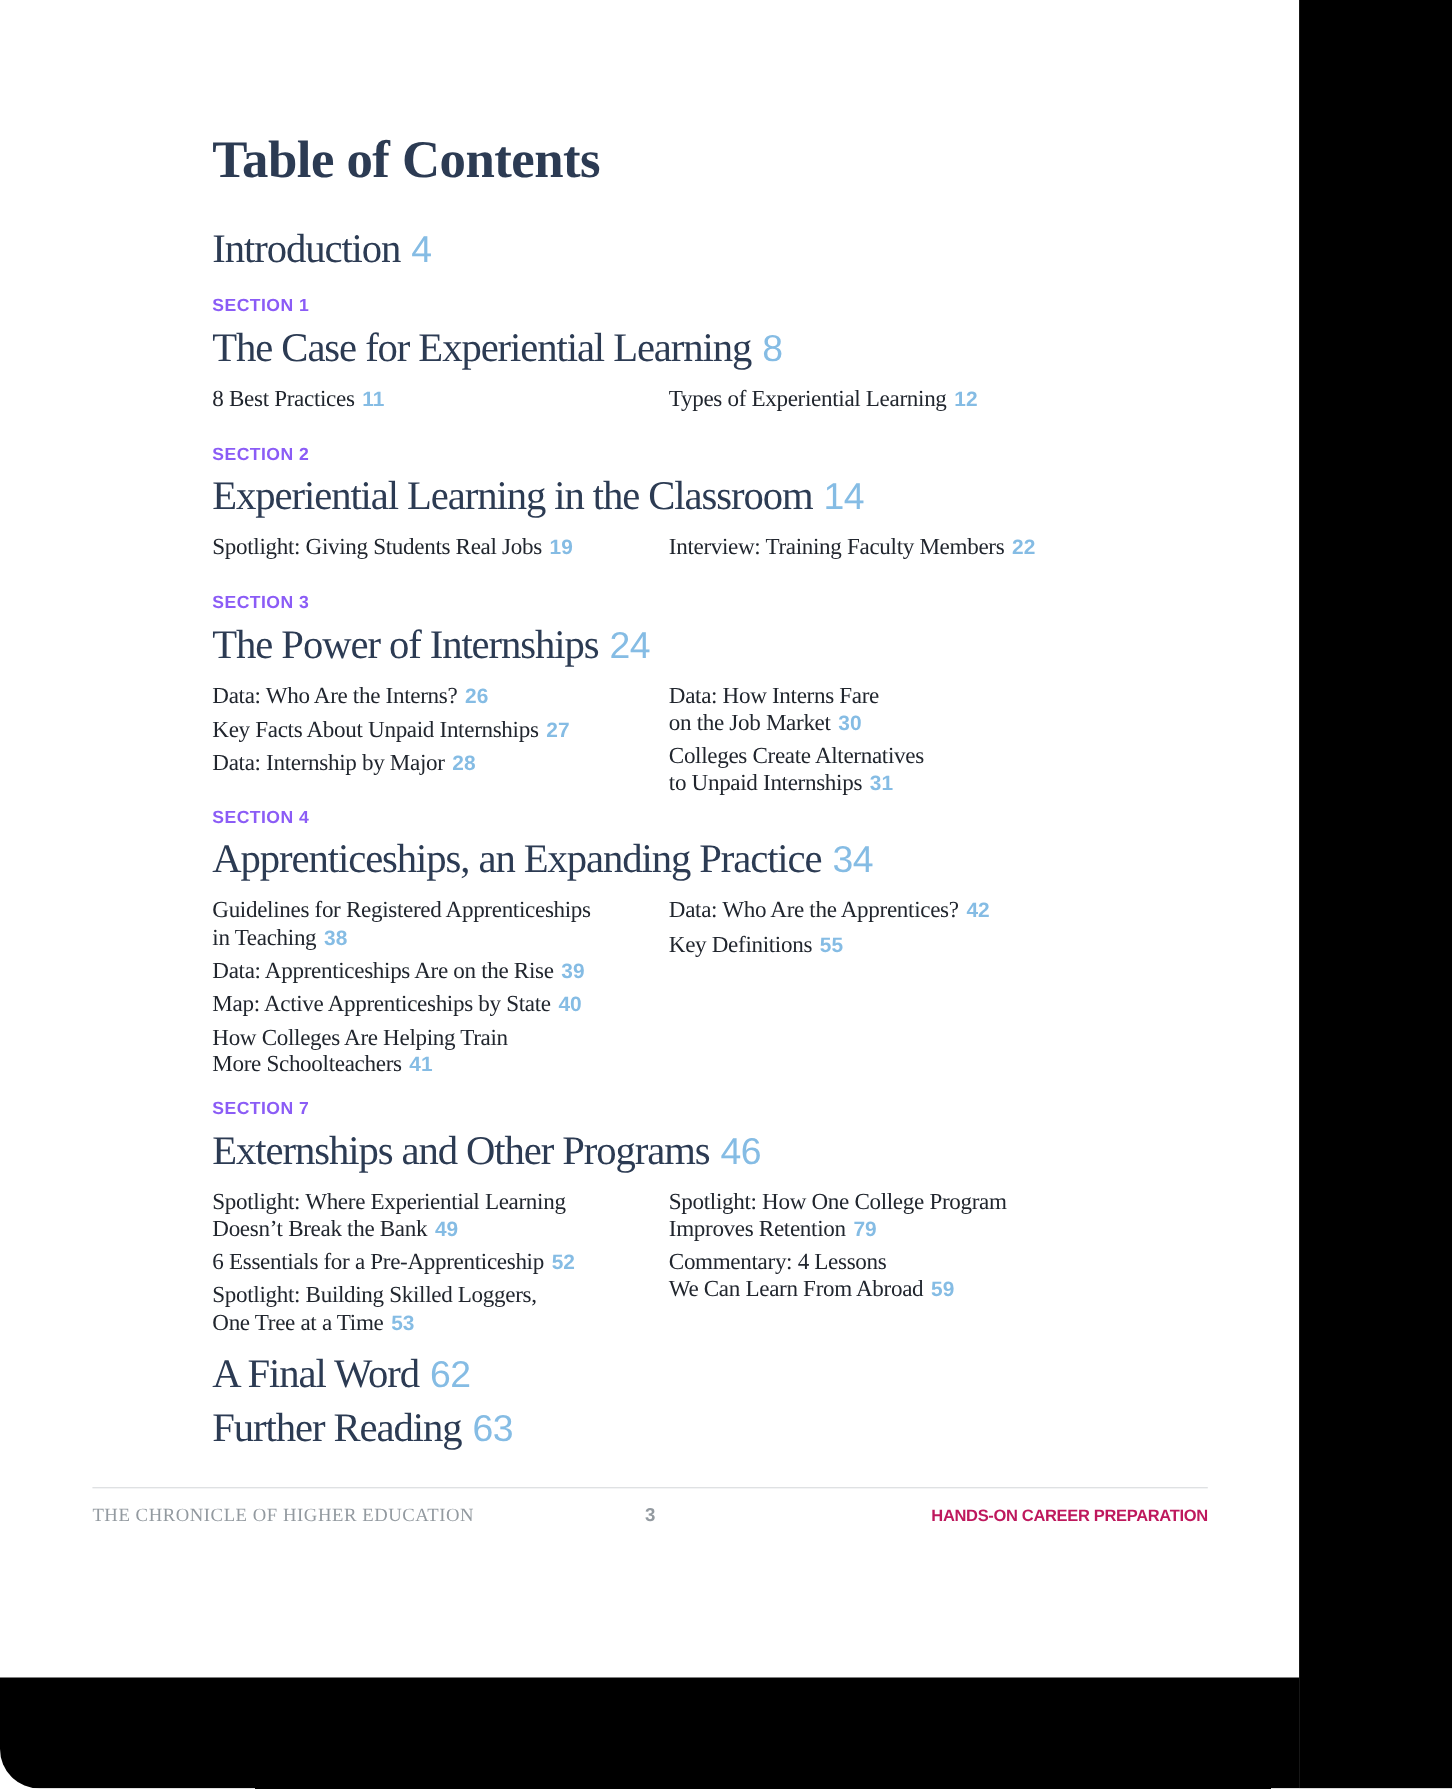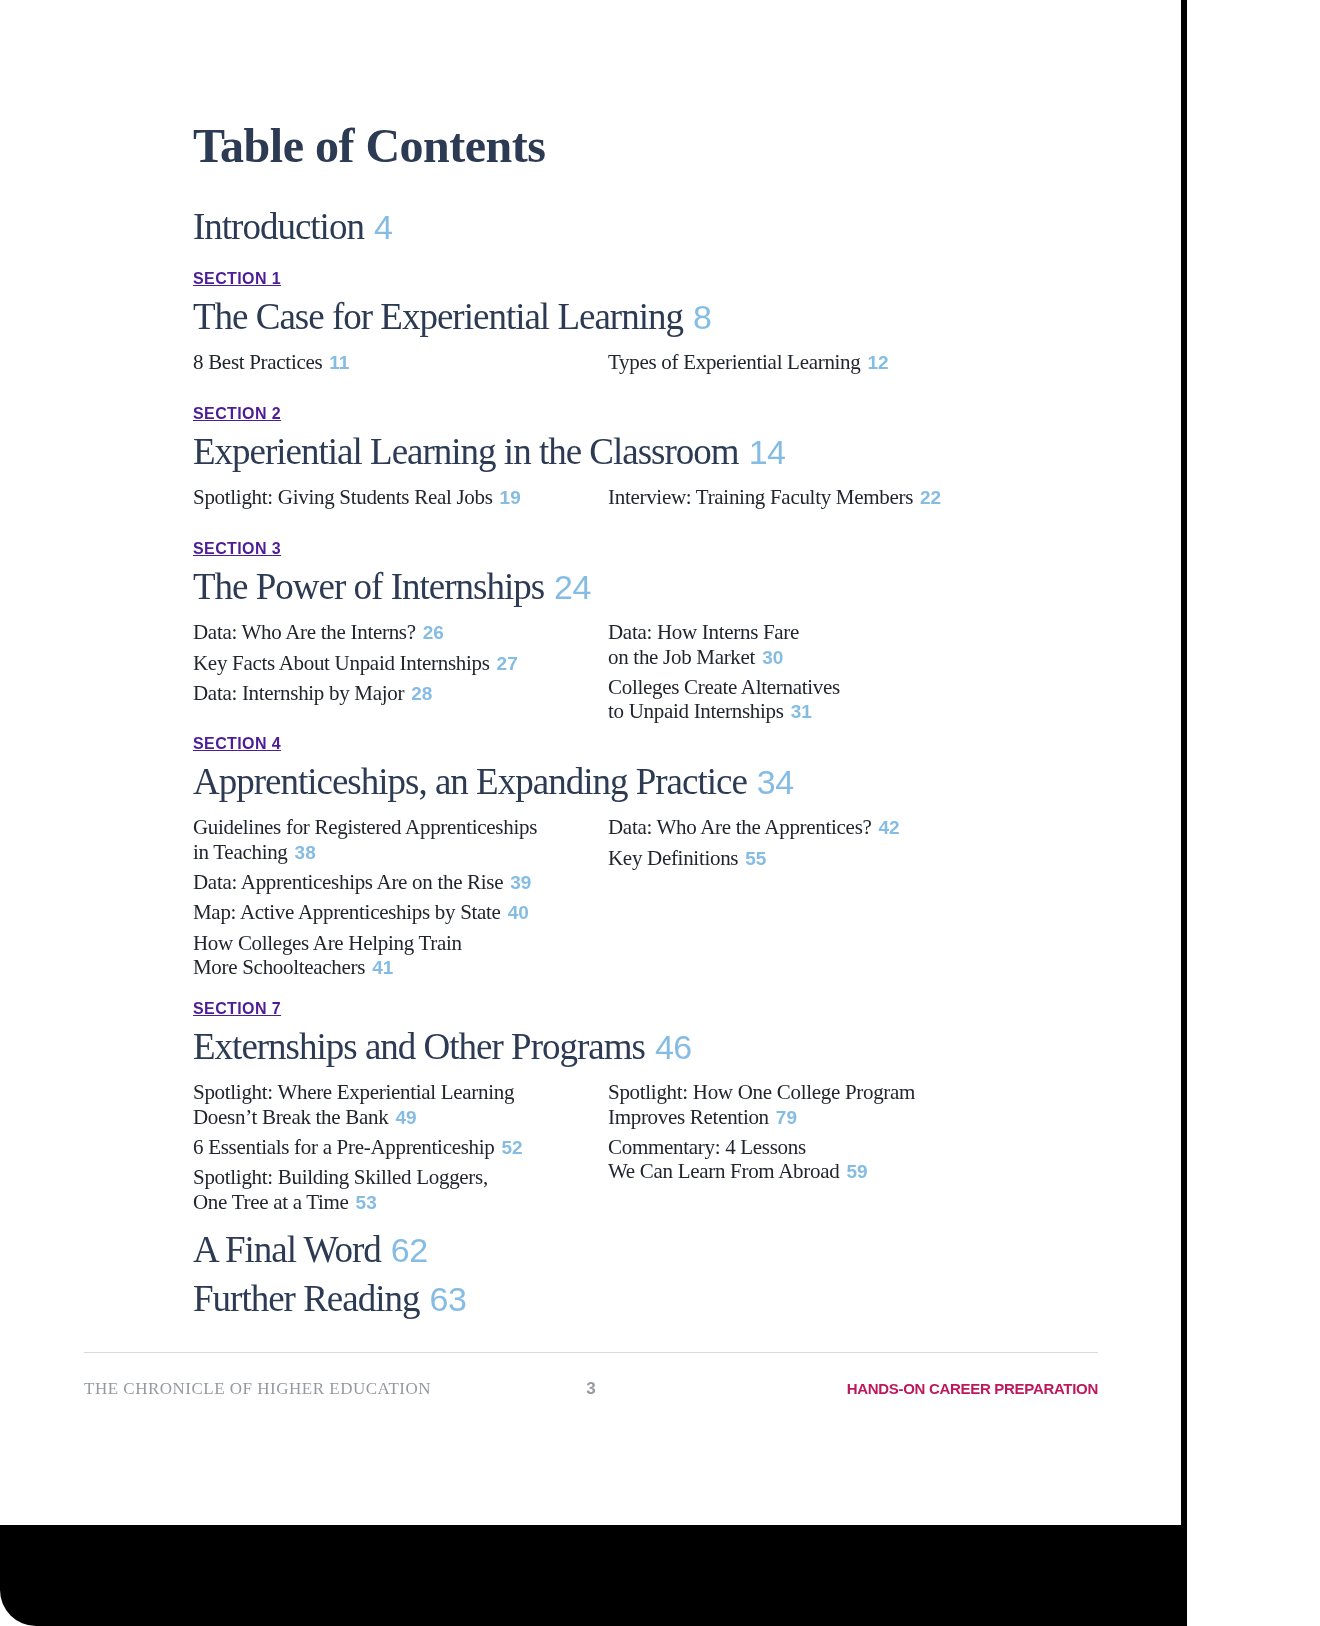--- a/index.html
+++ b/index.html
@@ -1,44 +1,44 @@
 <!DOCTYPE html>
 <html><head>
 <meta charset="utf-8">
 <style>
   html,body{margin:0;padding:0;background:#ffffff;}
-  .canvas{position:relative;width:1187px;height:1626px;background:#ffffff;overflow:hidden;
+  .canvas{position:relative;width:1320px;height:1626px;background:#ffffff;overflow:hidden;
           font-family:"Liberation Serif",serif;}
   .black-right{position:absolute;left:1181px;top:0;width:139px;height:1626px;background:#000;}
   .black-bottom{position:absolute;left:0;top:1525px;width:1181px;height:101px;background:#000;
                 border-bottom-left-radius:36px;}
   .page-title{position:absolute;left:193px;top:118px;margin:0;
               font:700 48px/1.15 "Liberation Serif",serif;letter-spacing:-0.5px;color:#2c3b53;}
   .big-entry{position:absolute;left:193px;width:880px;
              font:400 37px/1.2 "Liberation Serif",serif;letter-spacing:-1px;color:#2c3b53;}
   .big-entry .num{font:400 34px/1 "Liberation Sans",sans-serif;letter-spacing:-0.5px;
                   color:#85bce4;margin-left:10px;}
   #intro-entry{top:205px;}
   #final-0{top:1228px;}
   #final-1{top:1277px;}
   .toc-section{position:absolute;left:193px;width:900px;}
   .s0{top:269px}.s1{top:404px}.s2{top:539px}.s3{top:734px}.s4{top:999px}
   .kicker{font:700 16px/1.2 "Liberation Sans",sans-serif;letter-spacing:0.4px;
-          color:#4c1d95;margin:0 0 7px;text-decoration:underline;}
+          color:#8b5cf6;margin:0 0 7px;}
   .sec-head{font:400 37px/1.19 "Liberation Serif",serif;letter-spacing:-1px;
             color:#2c3b53;margin:0 0 11px;}
   .sec-head .num{font:400 34px/1 "Liberation Sans",sans-serif;letter-spacing:-0.5px;
                  color:#85bce4;margin-left:10px;}
   .cols{display:grid;grid-template-columns:415px auto;}
   .item{font:400 21px/1.16 "Liberation Serif",serif;letter-spacing:-0.3px;
         color:#21262e;margin:0 0 6px;}
   .item .num{font:700 19px/1 "Liberation Sans",sans-serif;letter-spacing:0;
              color:#85bce4;margin-left:7px;}
   .footer-rule{position:absolute;left:84px;top:1352px;width:1014px;height:1px;background:#d7dadc;}
-  .footer{position:absolute;left:84px;top:1368px;width:1014px;display:flex;align-items:baseline;margin-top:11px;}
+  .footer{position:absolute;left:84px;top:1368px;width:1014px;display:flex;align-items:baseline;}
   .footer .f-left{flex:1;text-align:left;
         font:400 17px/1.2 "Liberation Serif",serif;letter-spacing:0.5px;color:#939aa0;}
   .footer .f-page{width:40px;text-align:center;
         font:700 17px/1.2 "Liberation Sans",sans-serif;color:#939aa0;}
   .footer .f-right{flex:1;text-align:right;
         font:700 15px/1.2 "Liberation Sans",sans-serif;letter-spacing:-0.3px;color:#be185d;}
 </style>
 </head>
 <body>
 

